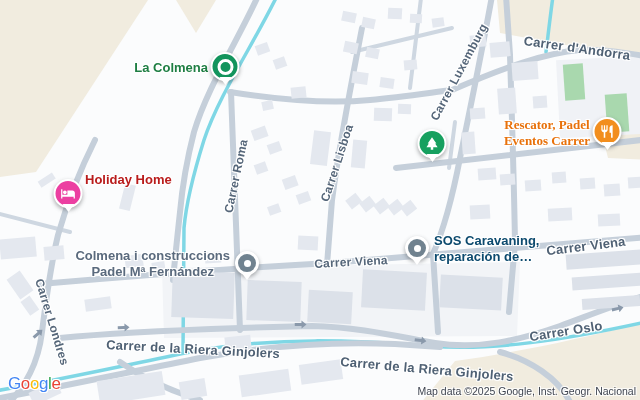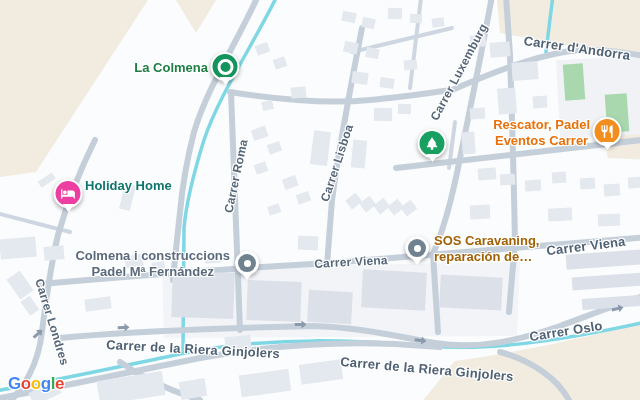--- a/index.html
+++ b/index.html
@@ -23,21 +23,21 @@
   .pin svg{width:15px;height:15px;z-index:1}
   .ring-glyph{width:10px;height:10px;border:3.2px solid #fff;border-radius:50%}
   .dotm{position:absolute;width:24px;height:24px;background:#fff;border-radius:50%;z-index:5;
        display:flex;align-items:center;justify-content:center;transform:translate(-50%,-62%);
        box-shadow:0 2px 4px rgba(60,64,67,.45)}
   .dotm::after{content:'';position:absolute;top:100%;left:50%;margin-left:-6px;margin-top:-3px;
        width:0;height:0;border:6px solid transparent;border-top:8px solid #fff}
   .dotm .inner{width:18px;height:18px;border-radius:50%;display:flex;align-items:center;justify-content:center}
   .dotm .core{width:7px;height:7px;border-radius:50%;background:#fff}
   .arrow{position:absolute;z-index:2}
-  #google-logo{position:absolute;left:8px;bottom:6px;z-index:10;font-size:17px;font-weight:700;
+  #google-logo{position:absolute;left:8px;bottom:6px;z-index:10;font-size:17px;font-weight:400;
        letter-spacing:-.4px;cursor:pointer;
        text-shadow:-1px -1px 0 #fff,1px -1px 0 #fff,-1px 1px 0 #fff,1px 1px 0 #fff}
   #attribution{position:absolute;right:4px;bottom:3px;z-index:10;font-size:10.5px;color:#3e4450;
        text-shadow:-1px -1px 0 rgba(255,255,255,.85),1px -1px 0 rgba(255,255,255,.85),
                    -1px 1px 0 rgba(255,255,255,.85),1px 1px 0 rgba(255,255,255,.85),0 0 2px #fff}
 </style>
 </head>
 <body>
 
 <div id="map">
@@ -183,52 +183,52 @@
         <span class="ring-glyph"></span>
       </div>
       <div class="poi-label align-right" style="color: rgb(30, 126, 67); right: 432px; top: 68px; transform: translateY(-50%);">
         <div>La Colmena</div>
       </div>
       <div class="pin" style="background: rgb(236, 63, 161); left: 68px; top: 197px;">
         <svg viewBox="0 0 24 24">
           <path d="M7 13c1.66 0 3-1.34 3-3S8.66 7 7 7s-3 1.34-3 3 1.34 3 3 3zm12-6h-8v7H3V5H1v15h2v-3h18v3h2v-9c0-2.21-1.79-4-4-4z" fill="#fff"></path>
         </svg>
       </div>
-      <div class="poi-label" style="color: #0f766e; left: 85px; top: 186px; transform: translateY(-50%);">
+      <div class="poi-label" style="color: #b91c1c; left: 85px; top: 180px; transform: translateY(-50%);">
         <div>Holiday Home</div>
       </div>
       <div class="pin" style="background: rgb(23, 160, 95); left: 432px; top: 147px;">
         <svg viewBox="0 0 24 24">
           <path d="M17 12h2L12 2 5.05 12H7l-3.9 6h6.92v4h3.96v-4H21z" fill="#fff"></path>
         </svg>
       </div>
       <div class="pin" style="background: rgb(242, 142, 30); left: 607px; top: 135px;">
         <svg viewBox="0 0 24 24">
           <path d="M11 9H9V2H7v7H5V2H3v7c0 2.12 1.66 3.84 3.75 3.97V22h2.5v-9.03C11.34 12.84 13 11.12 13 9V2h-2v7zm5-3v8h2.5v8H21V2c-2.76 0-5 2.24-5 4z" fill="#fff"></path>
         </svg>
       </div>
-      <div class="poi-label align-right" style="color: rgb(232, 113, 10); right: 50px; top: 133px; transform: translateY(-50%);">
+      <div class="poi-label align-right" style="color: rgb(232, 113, 10); right: 50px; top: 133px; transform: translateY(-50%); font-family: Liberation Serif, serif;">
         <div>Rescator, Padel</div>
         <div>Eventos Carrer</div>
       </div>
       <div class="dotm" style="left: 247px; top: 266px;">
         <span class="inner" style="background:#70828f">
           <span class="core"></span>
         </span>
       </div>
       <div class="poi-label align-right" style="color: rgb(90, 106, 125); right: 410px; top: 264px; transform: translateY(-50%);">
         <div>Colmena i construccions</div>
         <div>Padel Mª Fernández</div>
       </div>
       <div class="dotm" style="left: 417px; top: 251px;">
         <span class="inner" style="background:#70828f">
           <span class="core"></span>
         </span>
       </div>
-      <div class="poi-label" style="color: #a16207; left: 434px; top: 249px; transform: translateY(-50%);">
+      <div class="poi-label" style="color: #0c4a6e; left: 434px; top: 249px; transform: translateY(-50%);">
         <div>SOS Caravaning,</div>
         <div>reparación de…</div>
       </div>
       <div class="arrow" style="left: 124px; top: 327px; transform: translate(-50%, -50%) rotate(-2deg);"><svg width="13" height="9" viewBox="0 0 13 9">
           <path d="M0,3 L7,3 L7,0.5 L12,4.5 L7,8.5 L7,6 L0,6 Z" fill="#8a99ab"></path>
         </svg></div>
       <div class="arrow" style="left: 301px; top: 324px; transform: translate(-50%, -50%) rotate(-1deg);"><svg width="13" height="9" viewBox="0 0 13 9">
           <path d="M0,3 L7,3 L7,0.5 L12,4.5 L7,8.5 L7,6 L0,6 Z" fill="#8a99ab"></path>
         </svg></div>
       <div class="arrow" style="left: 421px; top: 340px; transform: translate(-50%, -50%) rotate(7deg);"><svg width="13" height="9" viewBox="0 0 13 9">
@@ -236,13 +236,14 @@
         </svg></div>
       <div class="arrow" style="left: 618px; top: 308px; transform: translate(-50%, -50%) rotate(-13deg);"><svg width="13" height="9" viewBox="0 0 13 9">
           <path d="M0,3 L7,3 L7,0.5 L12,4.5 L7,8.5 L7,6 L0,6 Z" fill="#8a99ab"></path>
         </svg></div>
       <div class="arrow" style="left: 38px; top: 333px; transform: translate(-50%, -50%) rotate(-42deg);"><svg width="13" height="9" viewBox="0 0 13 9">
           <path d="M0,3 L7,3 L7,0.5 L12,4.5 L7,8.5 L7,6 L0,6 Z" fill="#8a99ab"></path>
         </svg></div>
     </div>
 
   <div id="google-logo"><span style="color: rgb(66, 133, 244);">G</span><span style="color: rgb(234, 67, 53);">o</span><span style="color: rgb(251, 188, 5);">o</span><span style="color: rgb(66, 133, 244);">g</span><span style="color: rgb(52, 168, 83);">l</span><span style="color: rgb(234, 67, 53);">e</span></div>
+  <div id="attribution">Map data ©2025 Google, Inst. Geogr. Nacional</div>
 </div>
 
 </body></html>

